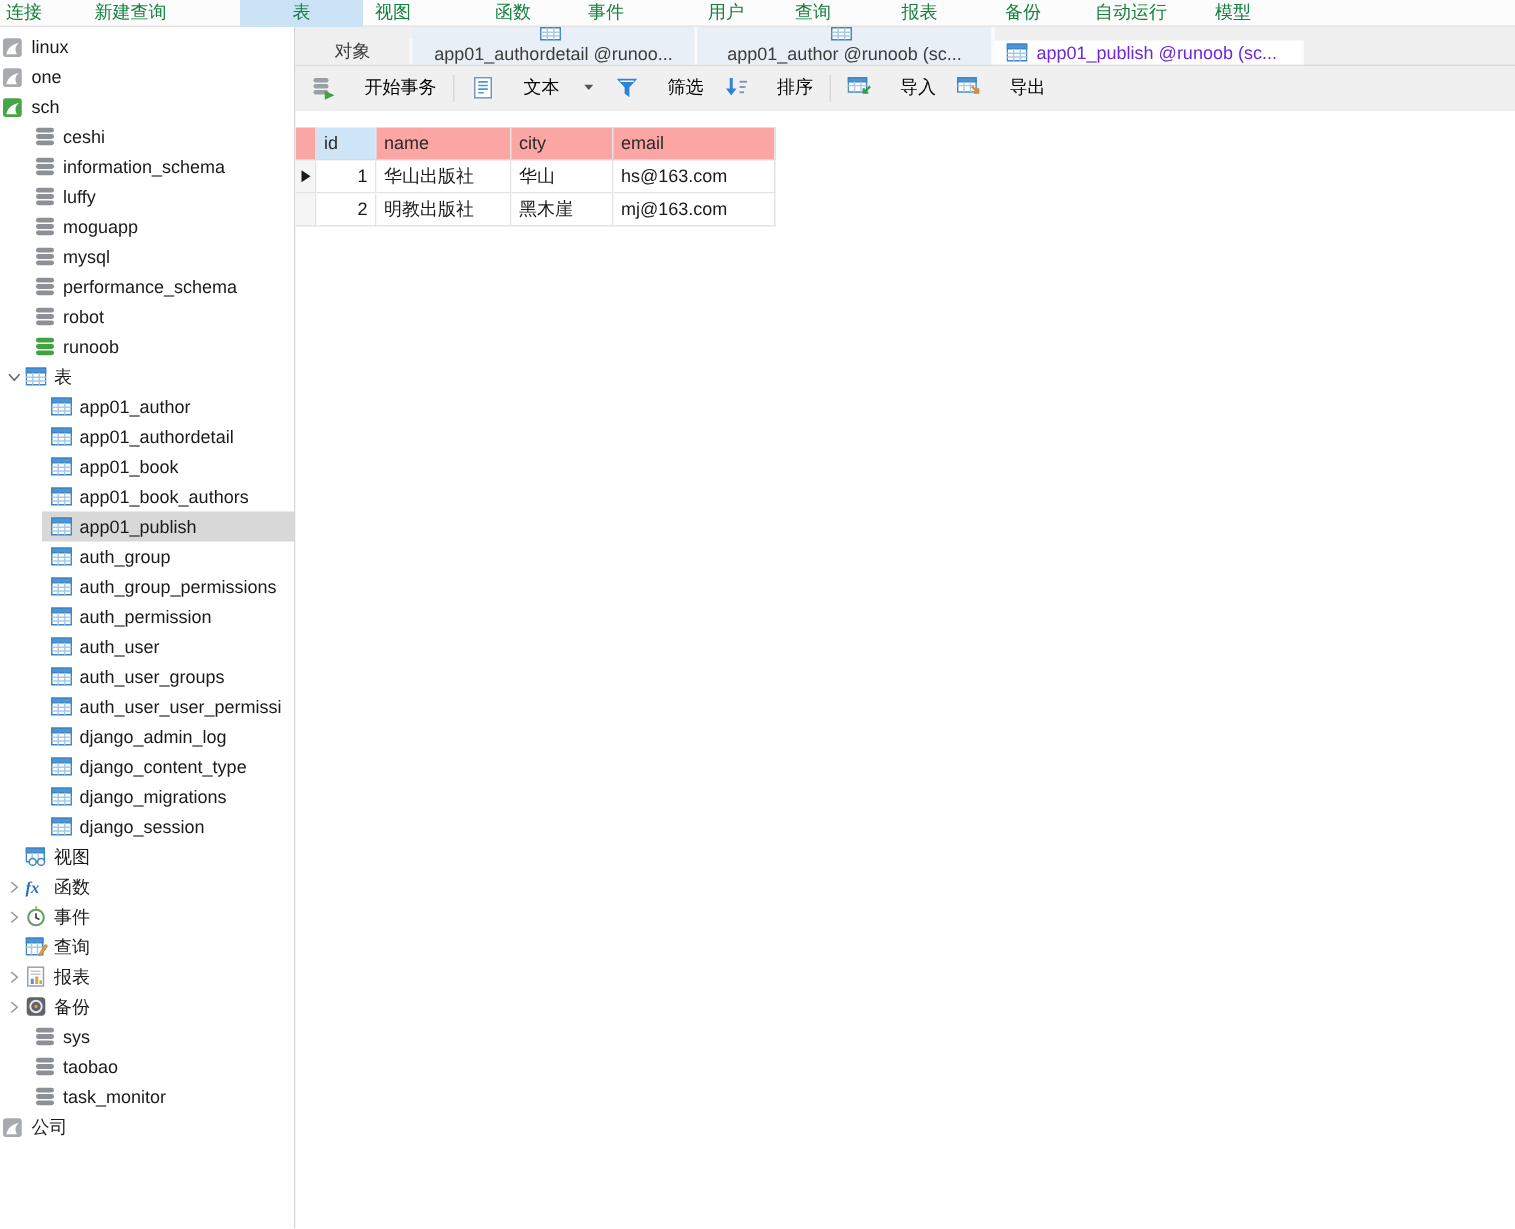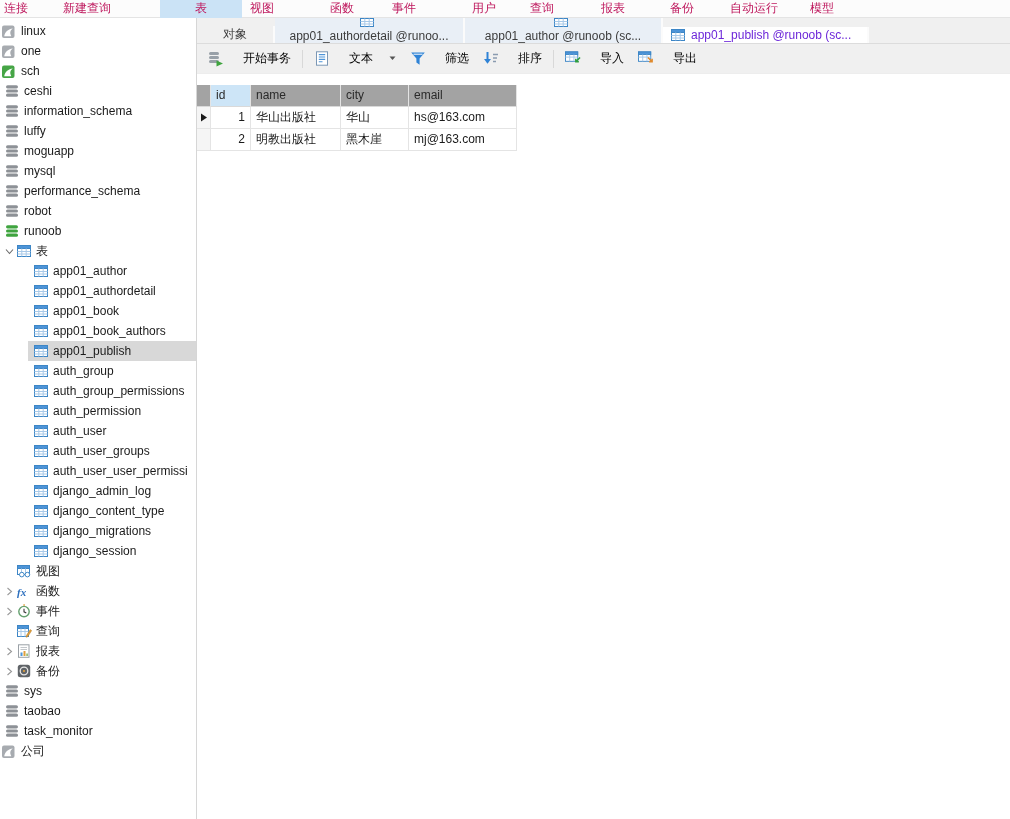--- a/index.html
+++ b/index.html
@@ -4,30 +4,30 @@
 <style>
   html,body{margin:0;padding:0;}
   body{
     width:1010px;height:819px;overflow:hidden;background:#fff;
     font-family:"Liberation Sans","DejaVu Sans",sans-serif;
     font-size:12px;color:#1a1a1a;cursor:default;
     -webkit-font-smoothing:antialiased;
   }
   
   #top-toolbar{position:relative;height:17px;background:#fcfcfc;border-bottom:1px solid #e4e4e4;z-index:5;}
-  .tt-item{position:absolute;top:0;height:17px;line-height:16px;white-space:nowrap;color:#be185d;}
+  .tt-item{position:absolute;top:0;height:17px;line-height:16px;white-space:nowrap;color:#15803d;}
   .tt-item.active{background:#cbe3f6;height:18px;text-align:center;}
   
   #body{display:flex;height:801px;}
   
   #sidebar{width:196px;min-width:196px;border-right:1px solid #d6d6d6;background:#fff;padding-top:3px;overflow:hidden;}
   .tree-row{height:20px;display:flex;align-items:center;white-space:nowrap;overflow:hidden;}
   .tree-row.selected{background:linear-gradient(90deg,transparent 28px,#d8d8d8 28px);}
   .ind-conn{padding-left:1px;}
-  .ind-db{padding-left:4px;}
+  .ind-db{padding-left:22px;}
   .ind-cat{padding-left:3px;}
   .ind-tbl{padding-left:33px;}
   .chev{width:13px;min-width:13px;display:inline-flex;align-items:center;justify-content:center;}
   .ticon{width:16px;min-width:16px;height:16px;display:inline-flex;align-items:center;justify-content:center;margin-right:4px;}
   .tree-label{white-space:nowrap;}
   
   #main{flex:1;display:flex;flex-direction:column;min-width:0;}
   
   #tabbar{height:26px;background:#f0f0f0;display:flex;align-items:flex-end;border-bottom:1px solid #dcdcdc;box-sizing:border-box;}
   .tab{display:flex;align-items:center;padding:0 7px;box-sizing:border-box;border-right:2px solid #fbfbfb;background:#f0f0f0;color:#3c3c3c;overflow:hidden;white-space:nowrap;}
@@ -39,21 +39,21 @@
   
   #grid-toolbar{height:30px;background:#f0f0f0;display:flex;align-items:center;padding-left:4px;border-bottom:1px solid #ededed;box-sizing:border-box;}
   .gt-btn{display:inline-flex;align-items:center;gap:15px;height:24px;padding:0 7px;color:#000000;white-space:nowrap;}
   .gt-sep{width:1px;height:18px;background:#d8d8d8;margin:0 4px;}
   .gt-caret{display:inline-flex;margin-left:1px;}
   
   #content{flex:1;background:#fff;position:relative;overflow:hidden;}
   #grid{position:absolute;top:11px;left:0;}
   .g-row{display:flex;}
   .g-cell{height:22px;line-height:21px;box-sizing:border-box;border-right:1px solid #e4e4e4;border-bottom:1px solid #e4e4e4;padding:0 5px;overflow:hidden;white-space:nowrap;background:#fff;}
-  .g-header .g-cell{background:#a3a3a3;border-bottom:1px solid #d9d9d9;color:#2a2a2a;}
+  .g-header .g-cell{background:#fca5a5;border-bottom:1px solid #d9d9d9;color:#2a2a2a;}
   .g-header .c-id{background:#cde5f7;}
   .c-marker{width:14px;min-width:14px;padding:0;background:#f5f5f5;display:flex;align-items:center;justify-content:center;}
   .c-id{width:40px;min-width:40px;}
   .c-name{width:90px;min-width:90px;}
   .c-city{width:68px;min-width:68px;}
   .c-email{width:108px;min-width:108px;}
   .cell-right{text-align:right;}
 </style>
 </head>
 <body>

